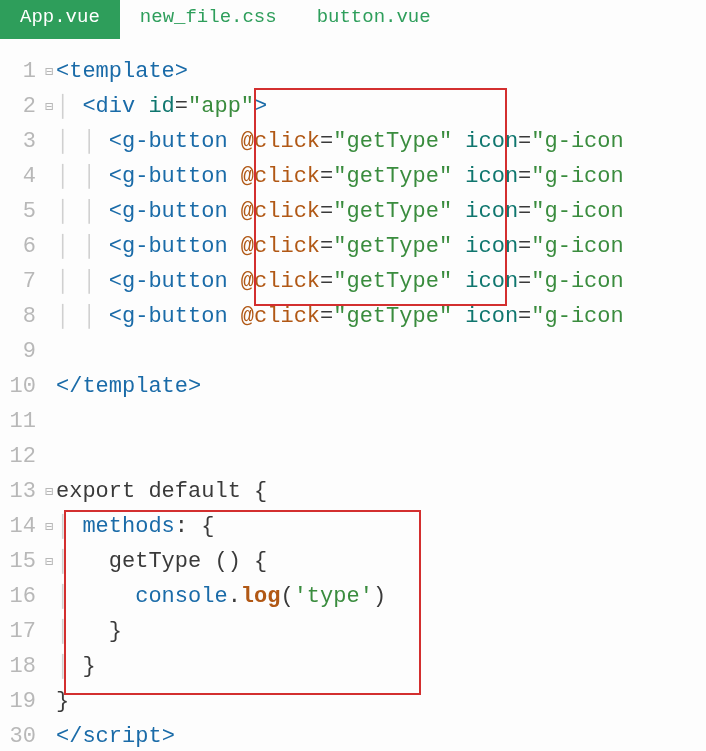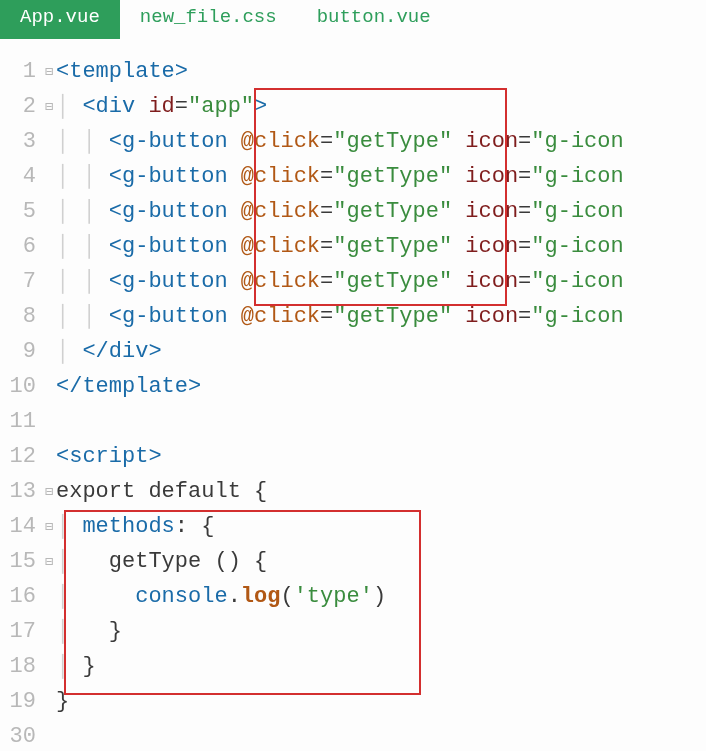--- a/index.html
+++ b/index.html
@@ -51,21 +51,21 @@
       width: 14px;
       color: #b8b8b8;
       font-size: 14px;
       text-align: center;
     }
     .code {
       flex: 1;
       position: relative;
     }
     .tag { color: #1a6ba8; }
-    .attr { color: #7f1d1d; margin-top: 8px; }
+    .attr { color: #0f766e; margin-top: 8px; }
     .attr-at { color: #b15815; }
     .str { color: #3a8c3e; }
     .punct { color: #3a3a3a; }
     .plain { color: #3a3a3a; }
     .builtin { color: #1a6ba8; text-align: center; }
     .method { color: #b15815; font-weight: bold; }
     .strlit { color: #3a8c3e; }
     .indent-guide {
       color: #d0d0d0;
     }
@@ -127,39 +127,37 @@
   </div>
   <div class="line">
     <span class="gutter">8</span>
     <span class="fold-col"></span>
     <span class="code"><span class="indent-guide">│ </span><span class="indent-guide">│ </span><span class="tag">&lt;</span><span class="tag">g-button</span> <span class="attr-at">@click</span><span class="punct">=</span><span class="str">"getType"</span> <span class="attr">icon</span><span class="punct">=</span><span class="str">"g-icon</span></span>
   </div>
 
   <div class="line">
     <span class="gutter">9</span>
     <span class="fold-col"></span>
-    <span class="code"><span class="indent-guide">│ </span><span class="tag">&lt;/</span><span class="tag">div</span><span class="tag">&gt;</span></span>
   </div>
 
   <div class="line">
     <span class="gutter">10</span>
     <span class="fold-col"></span>
     <span class="code"><span class="tag">&lt;/</span><span class="tag">template</span><span class="tag">&gt;</span></span>
   </div>
 
   <div class="line">
     <span class="gutter">11</span>
     <span class="fold-col"></span>
     <span class="code"></span>
   </div>
 
   <div class="line">
     <span class="gutter">12</span>
     <span class="fold-col"></span>
-    <span class="code"><span class="tag">&lt;</span><span class="tag">script</span><span class="tag">&gt;</span></span>
   </div>
 
   <div class="line">
     <span class="gutter">13</span>
     <span class="fold-col">⊟</span>
     <span class="code"><span class="plain">export</span> <span class="plain">default</span> <span class="plain">{</span></span>
   </div>
 
   <div class="line">
     <span class="gutter">14</span>
@@ -193,17 +191,18 @@
 
   <div class="line">
     <span class="gutter">19</span>
     <span class="fold-col"></span>
     <span class="code"><span class="plain">}</span></span>
   </div>
 
   <div class="line">
     <span class="gutter">30</span>
     <span class="fold-col"></span>
+    <span class="code"><span class="tag">&lt;/</span><span class="tag">script</span><span class="tag">&gt;</span></span>
   </div>
 
   <div class="highlight-box box1"></div>
   <div class="highlight-box box2"></div>
 </div>
 
 </body></html>

